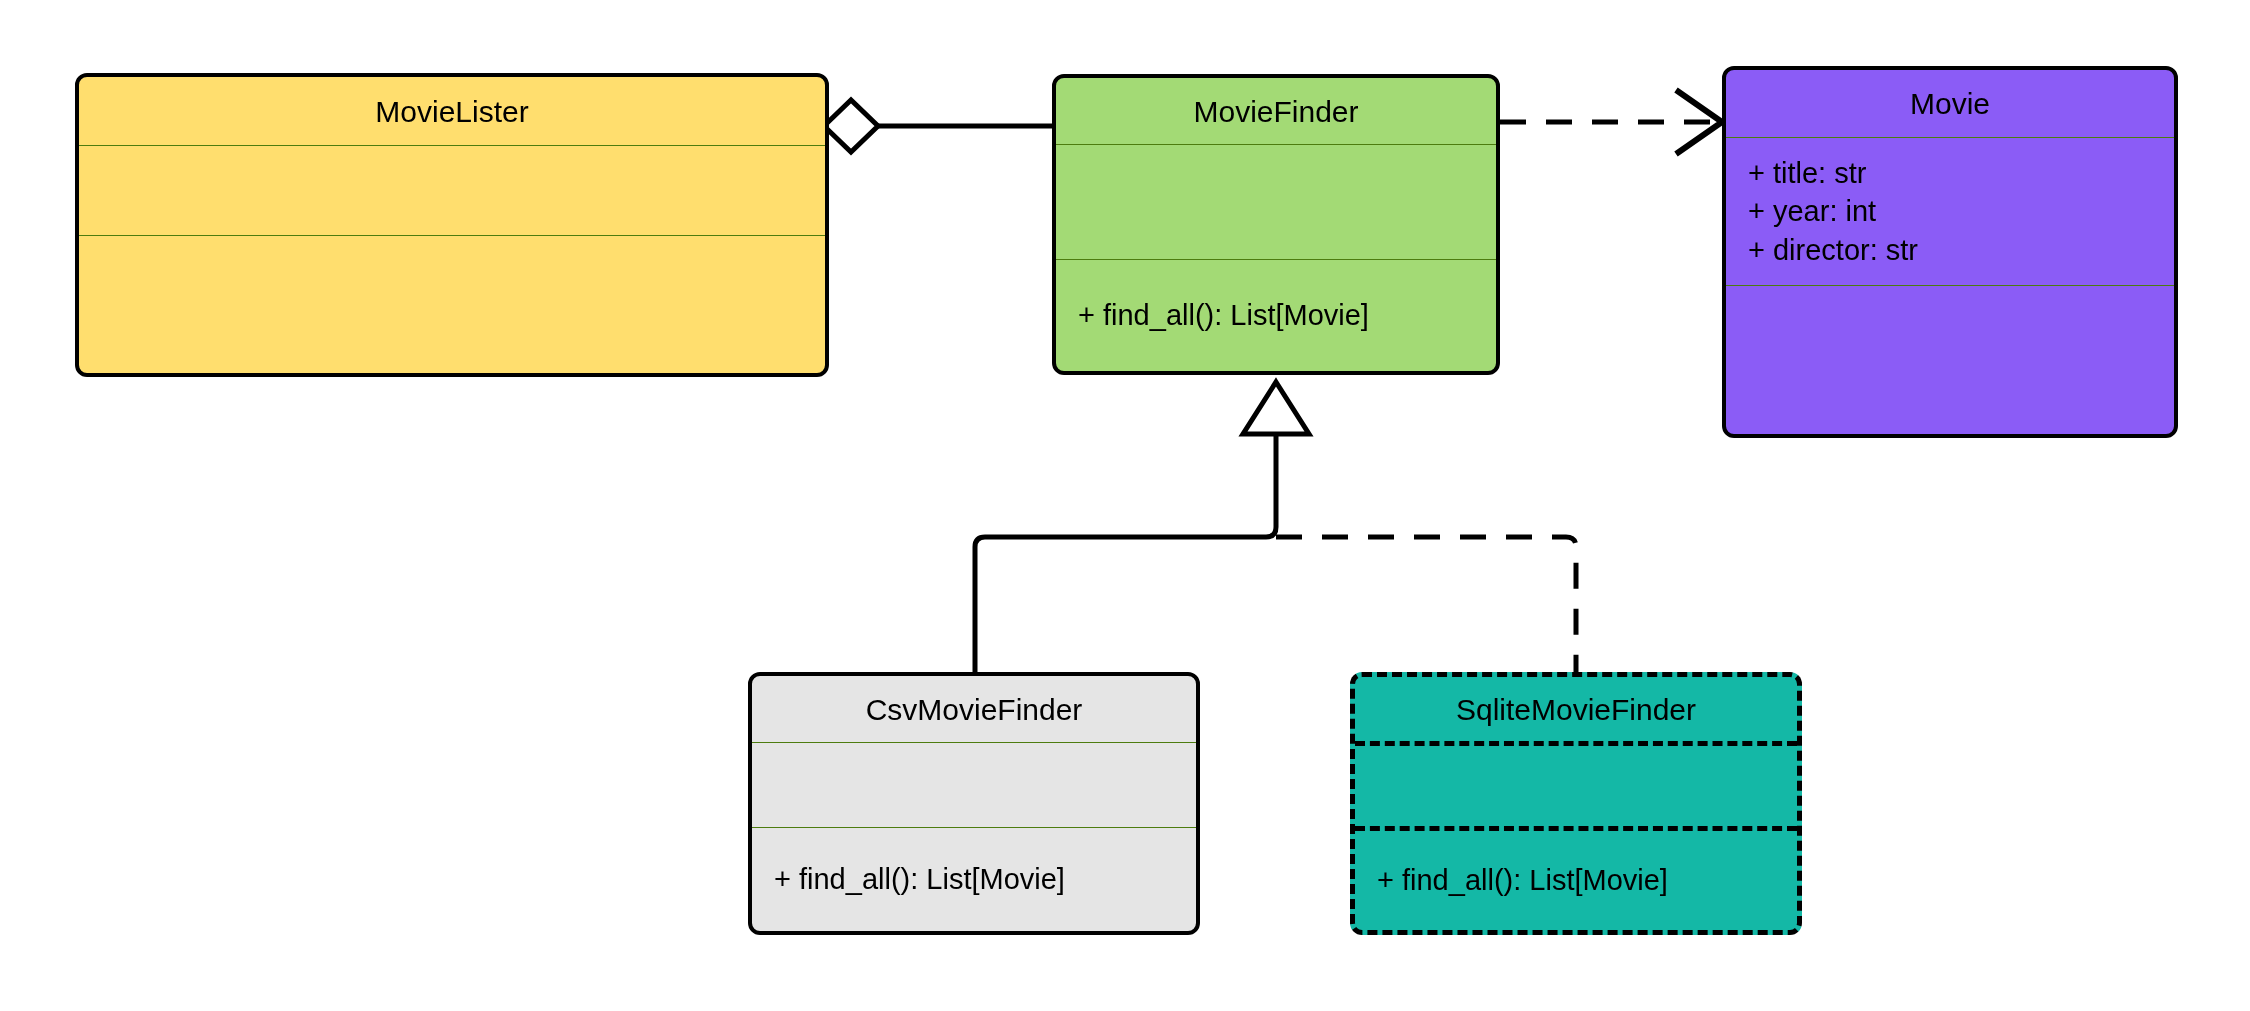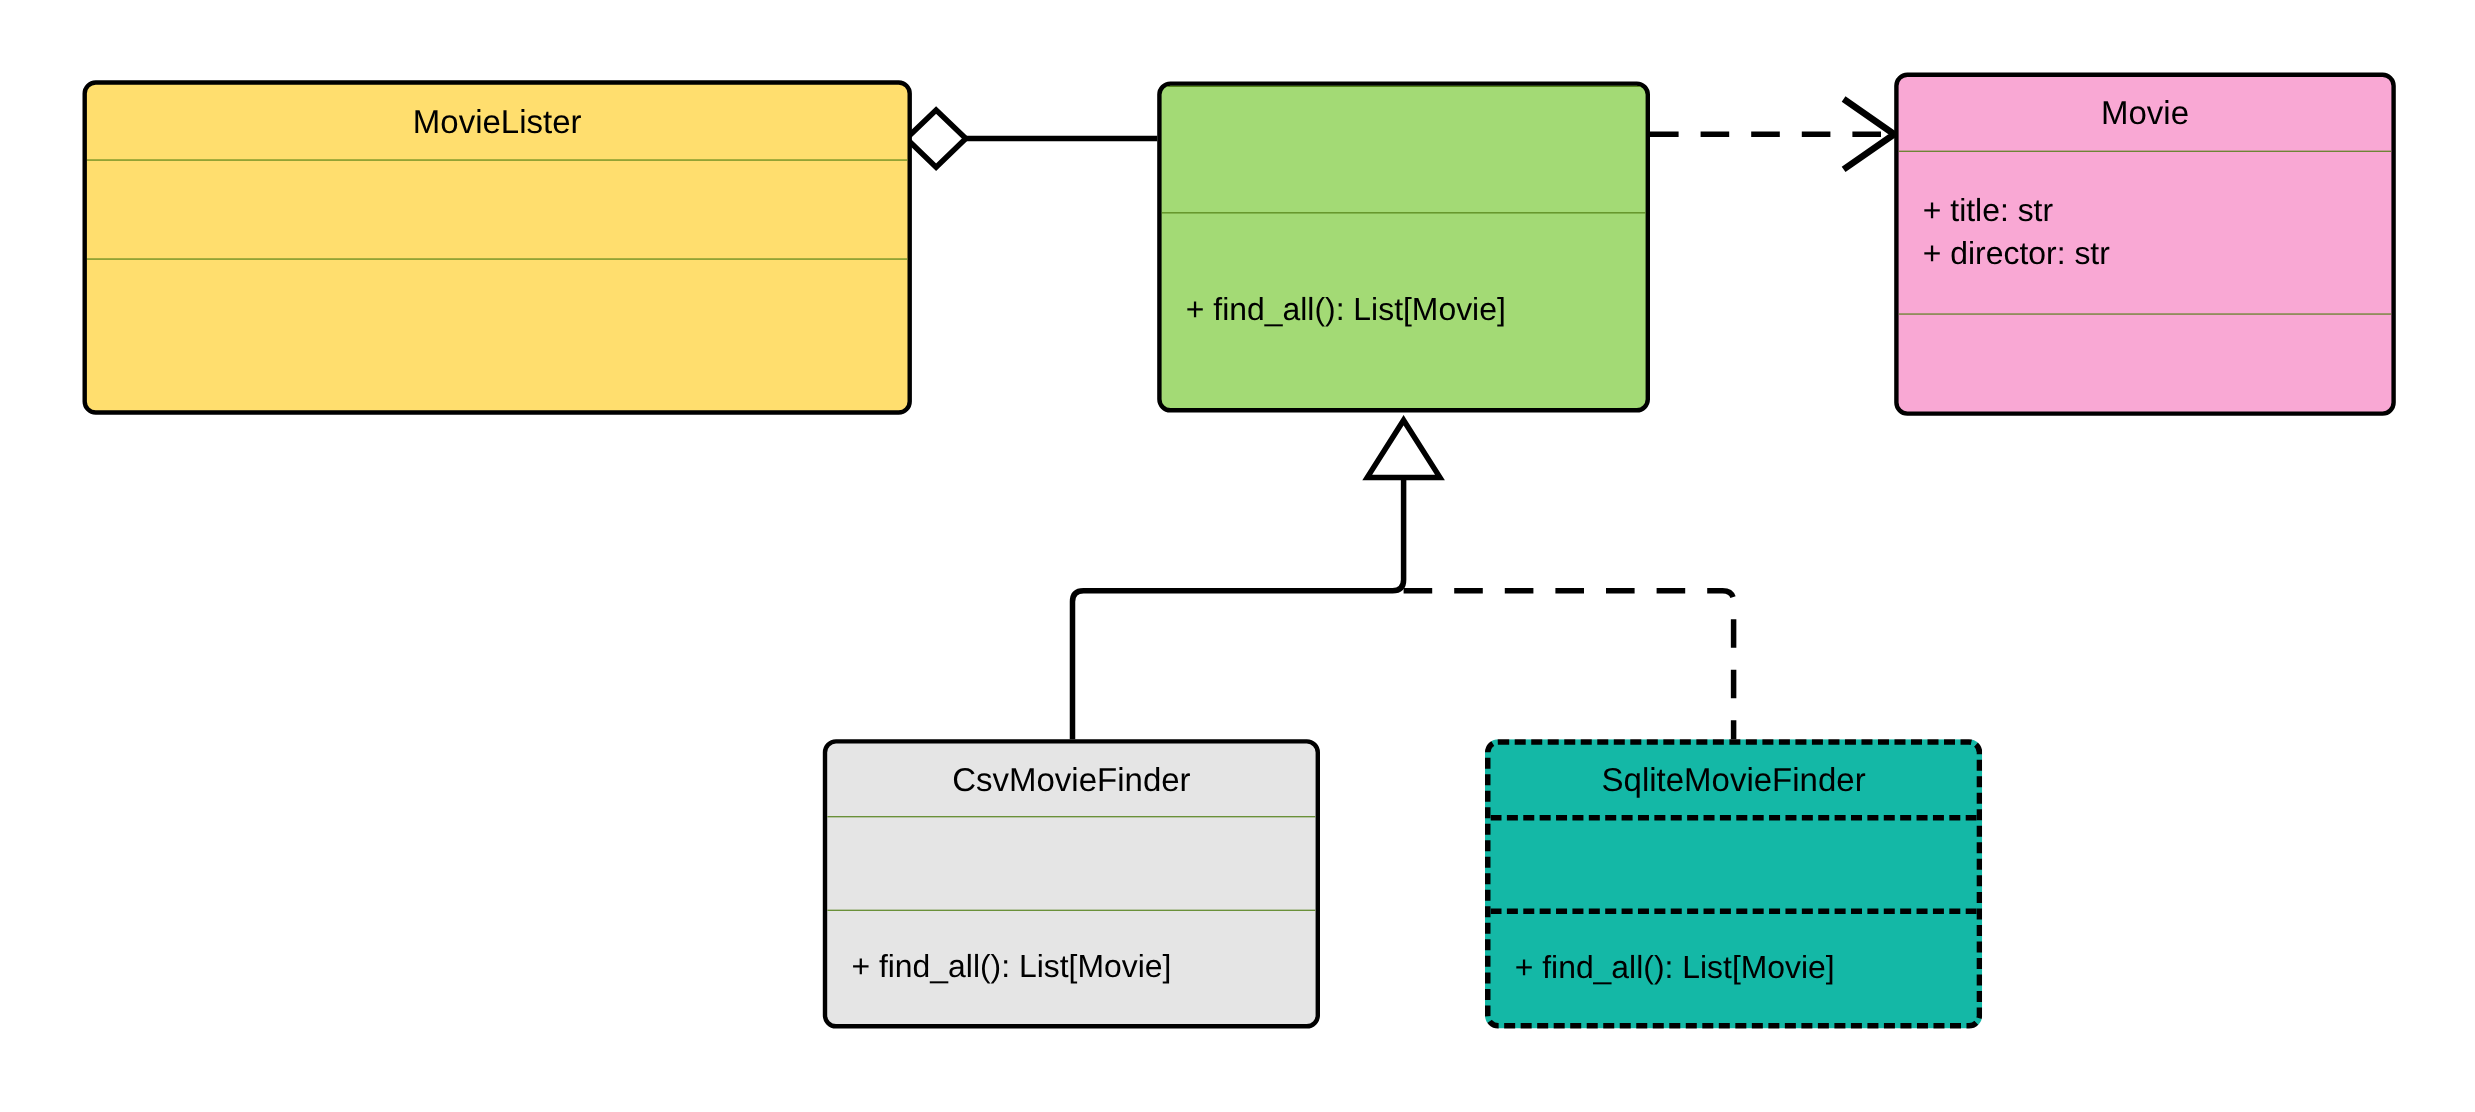--- a/index.html
+++ b/index.html
@@ -110,32 +110,36 @@
   <div class="uml-class" style="left:75px; top:73px; width:754px; height:304px; background:#FFDE6E;">
     <div class="cmp title" style="height:68px;">
       <div class="class-name">MovieLister</div>
     </div>
     <div class="cmp divider" style="height:90px;"></div>
     <div class="cmp divider members-list" style="flex:1;">
     </div>
   </div>
 
   <div class="uml-class" style="left:1052px; top:74px; width:448px; height:301px; background:#A3DA75;">
+    <div class="cmp title" style="height:66px;">
+      <div class="class-name">MovieFinder</div>
+    </div>
     <div class="cmp divider" style="height:115px;"></div>
     <div class="cmp divider members-list" style="flex:1;">
       <div class="member">+ find_all(): List[Movie]</div>
     </div>
   </div>
 
-  <div class="uml-class" style="left:1722px; top:66px; width:456px; height:312px; background:#f9a8d4;">
+  <div class="uml-class" style="left:1722px; top:66px; width:456px; height:372px; background:#8b5cf6;">
     <div class="cmp title" style="height:67px;">
       <div class="class-name">Movie</div>
     </div>
     <div class="cmp divider members-list" style="height:148px;">
       <div class="member">+ title: str</div>
+      <div class="member">+ year: int</div>
       <div class="member">+ director: str</div>
     </div>
     <div class="cmp divider" style="flex:1;"></div>
   </div>
 
   <div class="uml-class" style="left:748px; top:672px; width:452px; height:263px; background:#e5e5e5;">
     <div class="cmp title" style="height:66px;">
       <div class="class-name">CsvMovieFinder</div>
     </div>
     <div class="cmp divider" style="height:85px;"></div>

